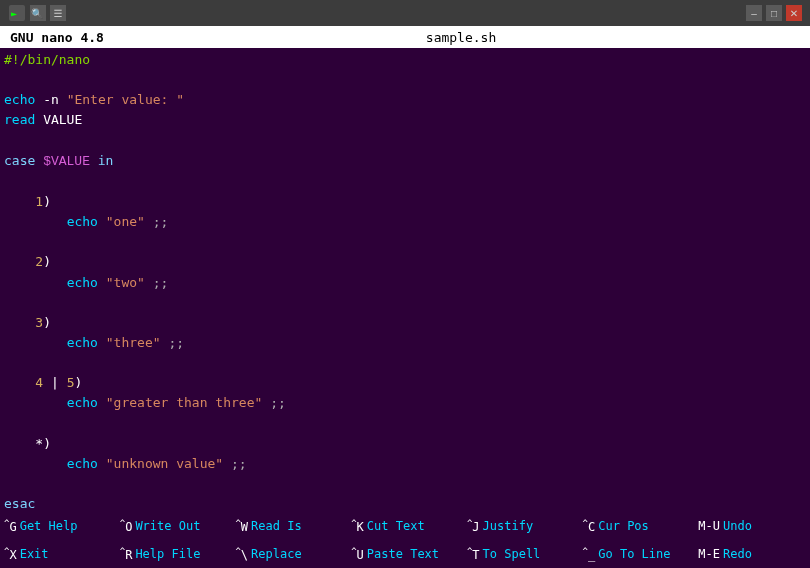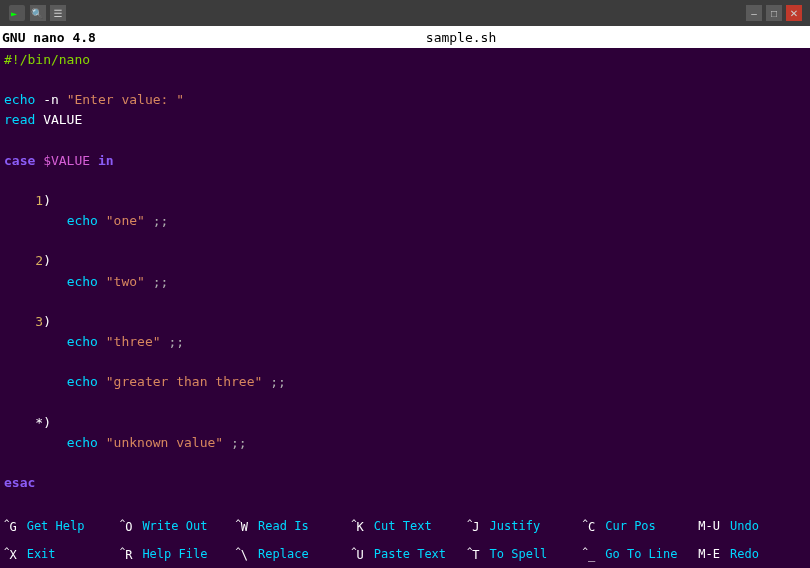--- a/index.html
+++ b/index.html
@@ -61,21 +61,21 @@
     #tb-close { background: #c0392b; }
 
     
     #nano-header {
       width: 100%;
       height: 22px;
       background: #fff;
       display: flex;
       align-items: center;
       justify-content: space-between;
-      padding: 0 2px;
+      padding: 0 10px;
     }
     #nano-header-left {
       color: #000;
       font-size: 13px;
       font-weight: bold;
     }
     #nano-header-center {
       color: #000;
       font-size: 13px;
       margin-left: 26px;
@@ -89,22 +89,22 @@
       font-size: 13px;
       line-height: 1.55;
       height: calc(568px - 26px - 22px - 56px);
       overflow: hidden;
     }
 
     
     .c-white { color: #ffffff; }
     .c-cyan { color: #00d7ff; }
     .c-green { color: #87d700; }
-    .c-blue { color: #8b5cf6; font-weight: bold; }
-    .c-magenta { color: #d75fd7; }
+    .c-blue { color: #7dd3fc; }
+    .c-magenta { color: #d75fd7; font-family: Liberation Mono, monospace; }
     .c-string { color: #d7875f; }
     .c-num { color: #d7af5f; }
     .c-sym { color: #afafaf; }
 
     
     #shortcut-bar {
       position: absolute;
       bottom: 0;
       left: 0;
       width: 100%;
@@ -130,21 +130,21 @@
       background: #2d0038;
       font-size: 12px;
       white-space: nowrap;
     }
     .sc-key sup {
       font-size: 9px;
     }
     .sc-label {
       color: #00d7ff;
       font-size: 12px;
-      margin-left: 10px;
+      margin-left: 3px;
       white-space: nowrap;
     }
     .line { display: block; white-space: pre; }
   </style>
 </head>
 <body>
 
 <div id="titlebar">
   <div id="titlebar-left">
     <div id="titlebar-icon">
@@ -179,20 +179,21 @@
   <span class="line">&nbsp;</span>
   <span class="line">    <span class="c-num">1</span><span class="c-white">)</span></span>
   <span class="line">        <span class="c-cyan">echo</span> <span class="c-string">"one"</span> <span class="c-sym">;;</span></span>
   <span class="line">&nbsp;</span>
   <span class="line">    <span class="c-num">2</span><span class="c-white">)</span></span>
   <span class="line">        <span class="c-cyan">echo</span> <span class="c-string">"two"</span> <span class="c-sym">;;</span></span>
   <span class="line">&nbsp;</span>
   <span class="line">    <span class="c-num">3</span><span class="c-white">)</span></span>
   <span class="line">        <span class="c-cyan">echo</span> <span class="c-string">"three"</span> <span class="c-sym">;;</span></span>
   <span class="line">&nbsp;</span>
+  <span class="line">    <span class="c-num">4</span> <span class="c-white">|</span> <span class="c-num">5</span><span class="c-white">)</span></span>
   <span class="line">        <span class="c-cyan">echo</span> <span class="c-string">"greater than three"</span> <span class="c-sym">;;</span></span>
   <span class="line">&nbsp;</span>
   <span class="line">    <span class="c-white">*</span><span class="c-white">)</span></span>
   <span class="line">        <span class="c-cyan">echo</span> <span class="c-string">"unknown value"</span> <span class="c-sym">;;</span></span>
   <span class="line">&nbsp;</span>
   <span class="line c-blue">esac</span>
 </div>
 
 <div id="shortcut-bar">
   <div class="shortcut-row">

